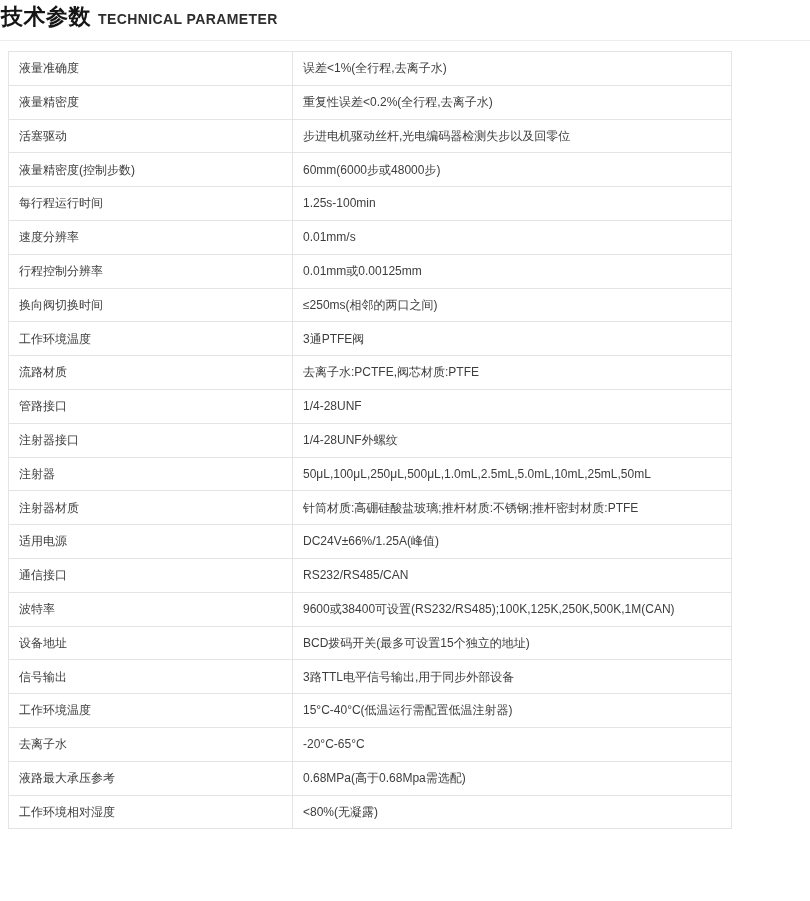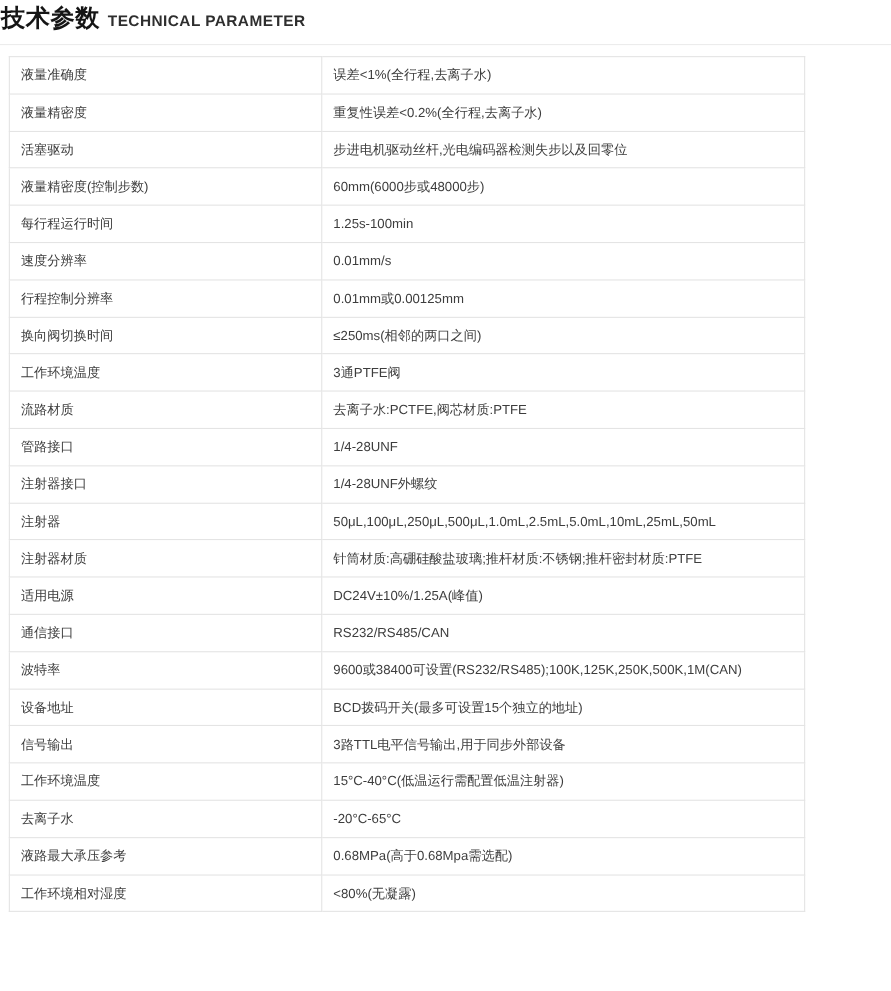--- a/index.html
+++ b/index.html
@@ -124,21 +124,21 @@
         <tr>
           <td class="label-cell">注射器</td>
           <td class="value-cell">50μL,100μL,250μL,500μL,1.0mL,2.5mL,5.0mL,10mL,25mL,50mL</td>
         </tr>
         <tr>
           <td class="label-cell">注射器材质</td>
           <td class="value-cell">针筒材质:高硼硅酸盐玻璃;推杆材质:不锈钢;推杆密封材质:PTFE</td>
         </tr>
         <tr>
           <td class="label-cell">适用电源</td>
-          <td class="value-cell">DC24V±10%/1.25A(峰值)</td>
+          <td class="value-cell">DC24V±66%/1.25A(峰值)</td>
         </tr>
         <tr>
           <td class="label-cell">通信接口</td>
           <td class="value-cell">RS232/RS485/CAN</td>
         </tr>
         <tr>
           <td class="label-cell">波特率</td>
           <td class="value-cell">9600或38400可设置(RS232/RS485);100K,125K,250K,500K,1M(CAN)</td>
         </tr>
         <tr>

